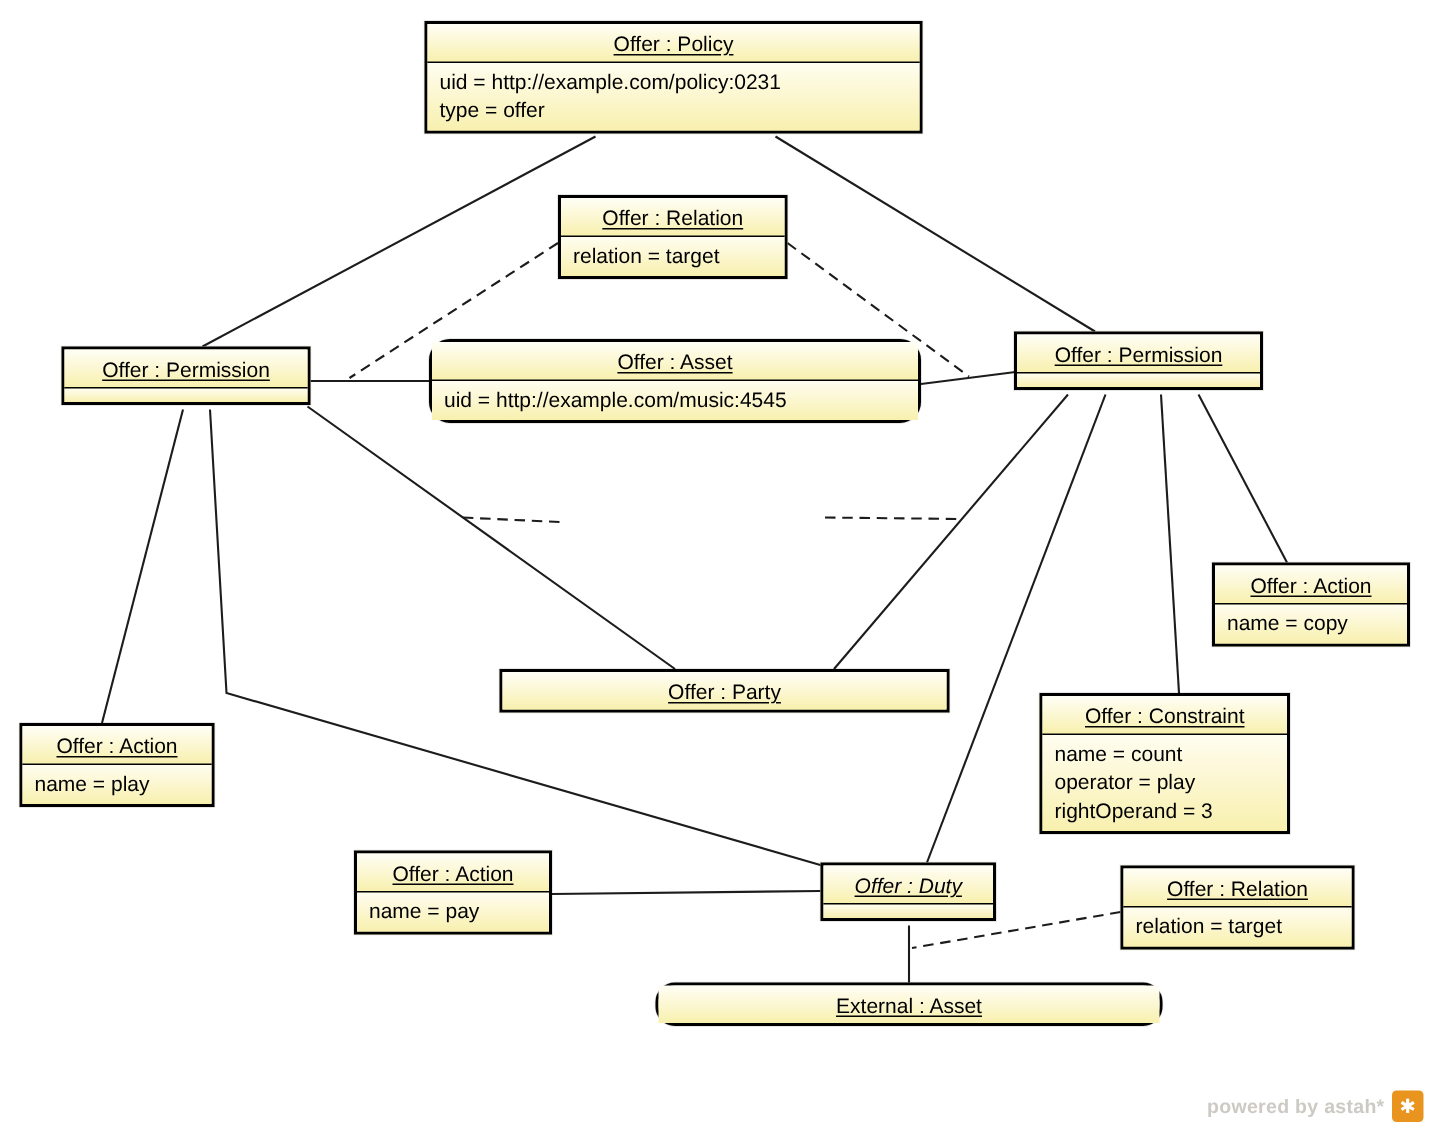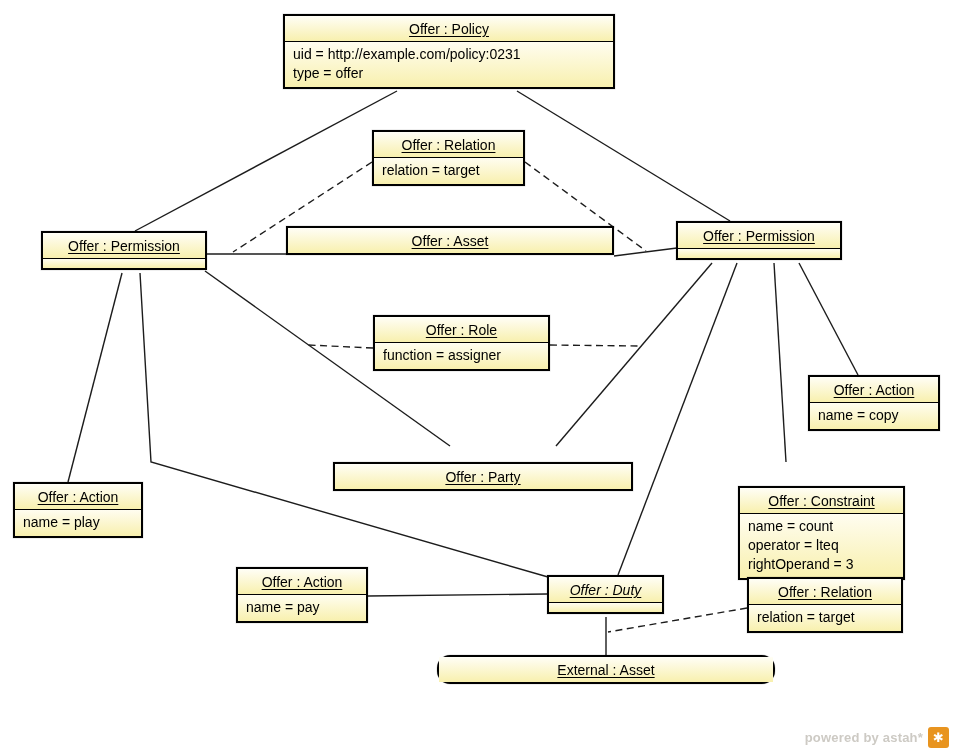--- a/index.html
+++ b/index.html
@@ -134,52 +134,49 @@
     <div class="node-attrs">
       <div class="attr">relation = target</div>
     </div>
   </div>
 
   <div class="node" style="left:41px; top:231px; width:166px;">
     <div class="node-title"><span>Offer : Permission</span></div>
     <div class="node-attrs empty"></div>
   </div>
 
-  <div class="node" style="left:286px; top:226px; width:328px;">
+  <div class="node" style="left:286px; top:226px; width:328px;border-radius:14px;">
     <div class="node-title"><span>Offer : Asset</span></div>
+    <div class="node-attrs">
+      <div class="attr">uid = http://example.com/music:4545</div>
+    </div>
   </div>
 
   <div class="node" style="left:676px; top:221px; width:166px;">
     <div class="node-title"><span>Offer : Permission</span></div>
     <div class="node-attrs empty"></div>
   </div>
 
-  <div class="node" style="left:373px; top:315px; width:177px;">
-    <div class="node-title"><span>Offer : Role</span></div>
-    <div class="node-attrs">
-      <div class="attr">function = assigner</div>
-    </div>
-  </div>
 
   <div class="node" style="left:808px; top:375px; width:132px;">
     <div class="node-title"><span>Offer : Action</span></div>
     <div class="node-attrs">
       <div class="attr">name = copy</div>
     </div>
   </div>
 
-  <div class="node" style="left:333px; top:446px; width:300px;margin-top:16px;">
+  <div class="node" style="left:333px; top:446px; width:300px;">
     <div class="node-title"><span>Offer : Party</span></div>
   </div>
 
-  <div class="node" style="left:738px; top:462px; width:167px;margin-top:24px;">
+  <div class="node" style="left:693px; top:462px; width:167px;">
     <div class="node-title"><span>Offer : Constraint</span></div>
     <div class="node-attrs">
       <div class="attr">name = count</div>
-      <div class="attr">operator = lteq</div>
+      <div class="attr">operator = play</div>
       <div class="attr">rightOperand = 3</div>
     </div>
   </div>
 
   <div class="node" style="left:13px; top:482px; width:130px;">
     <div class="node-title"><span>Offer : Action</span></div>
     <div class="node-attrs">
       <div class="attr">name = play</div>
     </div>
   </div>

